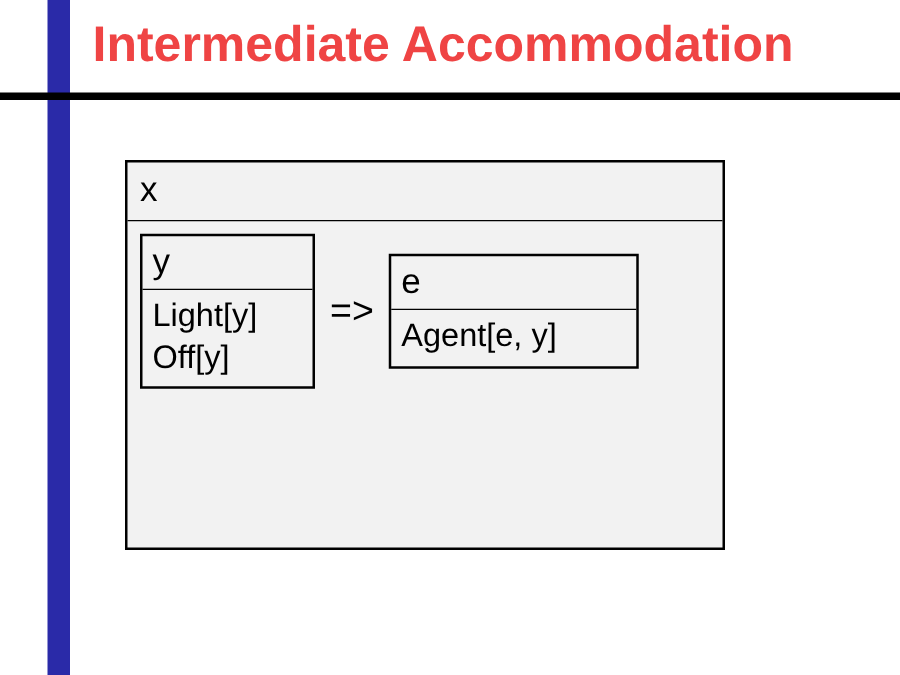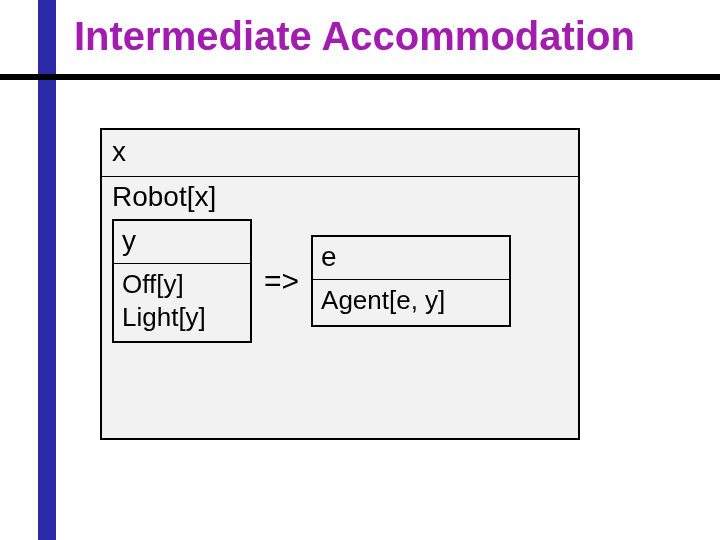--- a/index.html
+++ b/index.html
@@ -19,21 +19,21 @@
     width: 18px;
     height: 540px;
     background: #2a2aa8;
   }
   .title {
     position: absolute;
     left: 74px;
     top: 14px;
     font-size: 40px;
     font-weight: bold;
-    color: #a21caf;
+    color: #ef4444;
     white-space: nowrap;
   }
   .hr {
     position: absolute;
     left: 0;
     top: 74px;
     width: 720px;
     height: 6px;
     background: #000;
   }
@@ -92,29 +92,28 @@
 
 <div class="left-bar"></div>
 
 <div class="title">Intermediate Accommodation</div>
 
 <div class="hr"></div>
 
 <div class="outer-box">
   <div class="outer-header">x</div>
   <div class="outer-body">
-    <div>Robot[x]</div>
 
     <div class="row">
 
       <div class="inner-box inner-left">
         <div class="inner-header">y</div>
         <div class="inner-body">
+          <div>Light[y]</div>
           <div>Off[y]</div>
-          <div>Light[y]</div>
         </div>
       </div>
 
       <div class="arrow">=&gt;</div>
 
       <div class="inner-box inner-right">
         <div class="inner-header">e</div>
         <div class="inner-body">
           <div>Agent[e, y]</div>
         </div>

